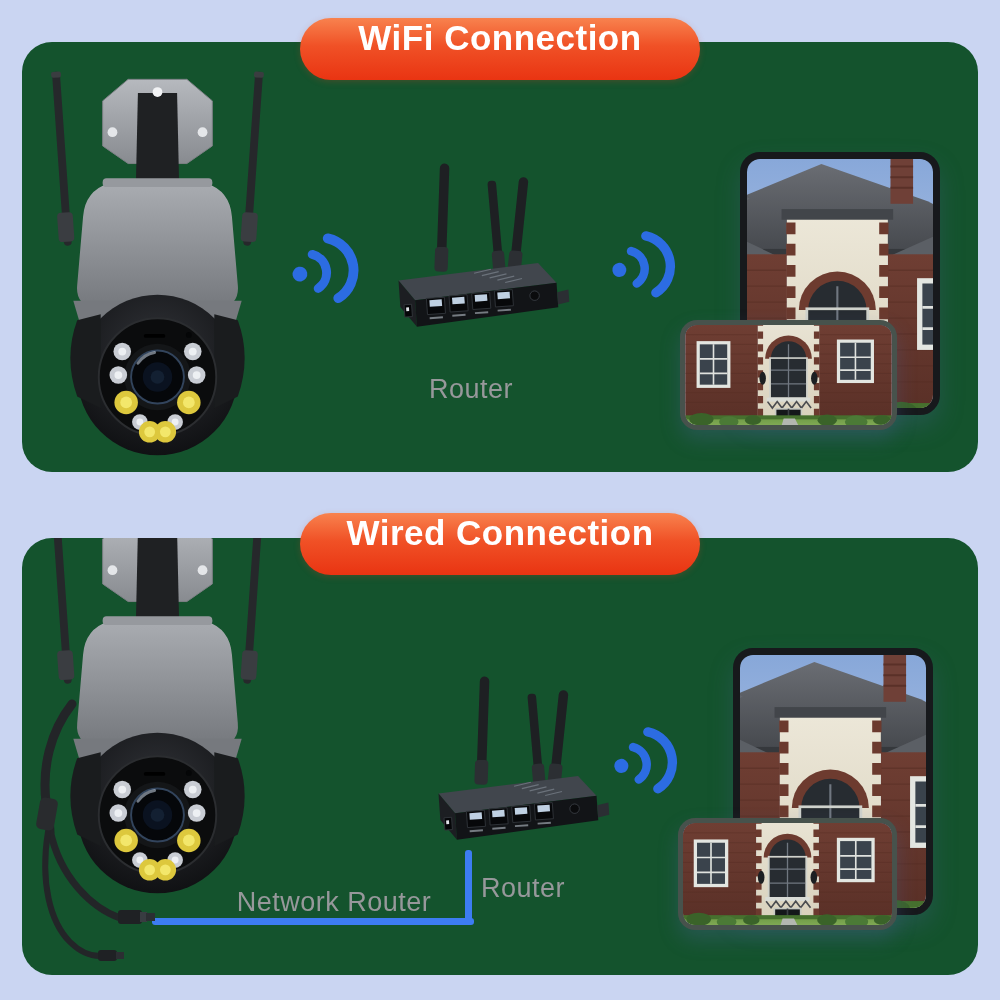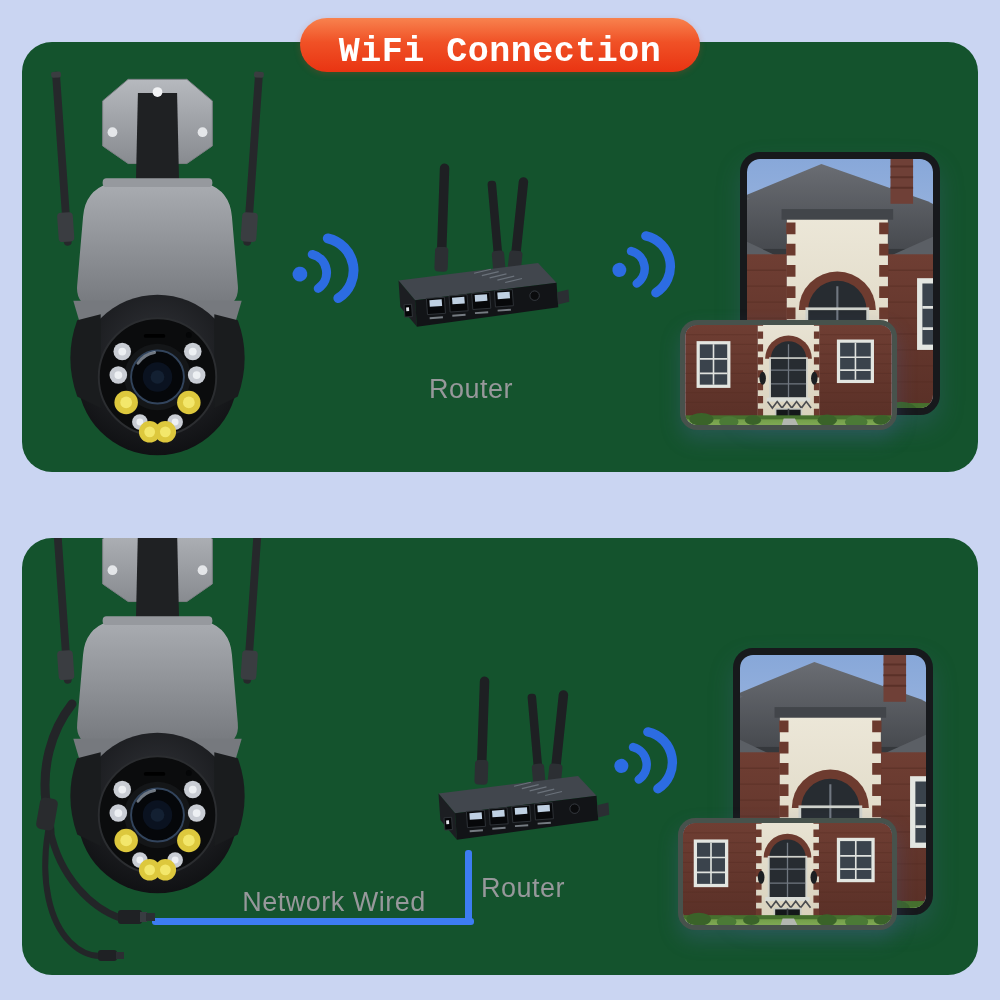--- a/index.html
+++ b/index.html
@@ -2,25 +2,25 @@
 <html><head>
 <meta charset="utf-8">
 <style>
   html,body{margin:0;padding:0;}
   .stage{position:relative;width:1000px;height:1000px;background:#cad5f2;overflow:hidden;
          font-family:"Liberation Sans",sans-serif;}
   .panel{position:absolute;left:22px;width:956px;background:#14532d;border-radius:30px;overflow:hidden;}
   .panel-top{top:42px;height:430px;}
   .panel-bottom{top:538px;height:437px;}
   .abs{position:absolute;}
-  .banner{position:absolute;left:300px;width:400px;height:54px;border-radius:31px;
+  .banner{position:absolute;left:300px;width:400px;height:62px;border-radius:31px;
           background:linear-gradient(180deg,#f8824e 0%,#f05126 45%,#e93412 100%);
           color:#ffffff;font-weight:700;font-size:35px;letter-spacing:.5px;
-          display:flex;align-items:flex-end;justify-content:center;
-          box-shadow:0 2px 6px rgba(190,70,40,.25);font-family:Liberation Mono, monospace;}
+          display:flex;align-items:flex-start;justify-content:center;
+          box-shadow:0 2px 6px rgba(190,70,40,.25);}
   .devlabel{position:absolute;color:#97989b;font-size:27px;text-align:center;letter-spacing:.5px;}
   .wifi{color:#2c6ce2;transform:rotate(-10deg);}
   .cable{position:absolute;background:#3d7cf2;border-radius:3px;}
   .tablet{position:absolute;background:#0f1113;border:7px solid #17191c;border-radius:20px;
           overflow:hidden;box-shadow:0 12px 24px rgba(80,100,160,.25);}
   .phone{position:absolute;background:#0c0e10;border:5px solid #47524c;border-radius:17px;
          overflow:hidden;box-shadow:0 10px 20px rgba(80,100,160,.3);}
   .tablet svg,.phone svg{display:block;width:100%;height:100%;border-radius:11px;}
   svg.abs{display:block;}
 </style>
@@ -275,21 +275,21 @@
         <use href="#sym-camera"></use>
       </svg>
 
     <div class="cable" style="left:130px;top:380px;width:322px;height:7px"></div>
     <div class="cable" style="left:443px;top:312px;width:7px;height:75px"></div>
 
     <svg class="abs" style="left:-2px;top:152px;width:160px;height:290px" viewBox="0 0 160 290">
         <use href="#sym-cables"></use>
       </svg>
 
-    <div class="devlabel" style="left:192px;top:349px;width:240px">Network Wired</div>
+    <div class="devlabel" style="left:192px;top:349px;width:240px">Network Router</div>
 
     <svg class="abs" style="left:403px;top:127px;width:185px;height:210px" viewBox="0 0 195 205">
         <use href="#sym-router"></use>
       </svg>
     <div class="devlabel" style="left:416px;top:335px;width:170px">Router</div>
 
     <svg class="abs wifi" style="left:588px;top:180px;width:78px;height:86px" viewBox="0 0 100 100">
         <use href="#sym-wifi"></use>
       </svg>
 
@@ -301,14 +301,17 @@
     <div class="phone" style="left:656px;top:280px;width:209px;height:102px">
       <svg viewBox="0 84 260 124" preserveAspectRatio="xMidYMid slice">
           <use href="#sym-house"></use>
         </svg>
     </div>
   </section>
 
   <div class="banner" style="top:18px">
     <span>WiFi Connection</span>
   </div>
+  <div class="banner" style="top:513px">
+    <span>Wired Connection</span>
+  </div>
 
 </div>
 
 </body></html>

